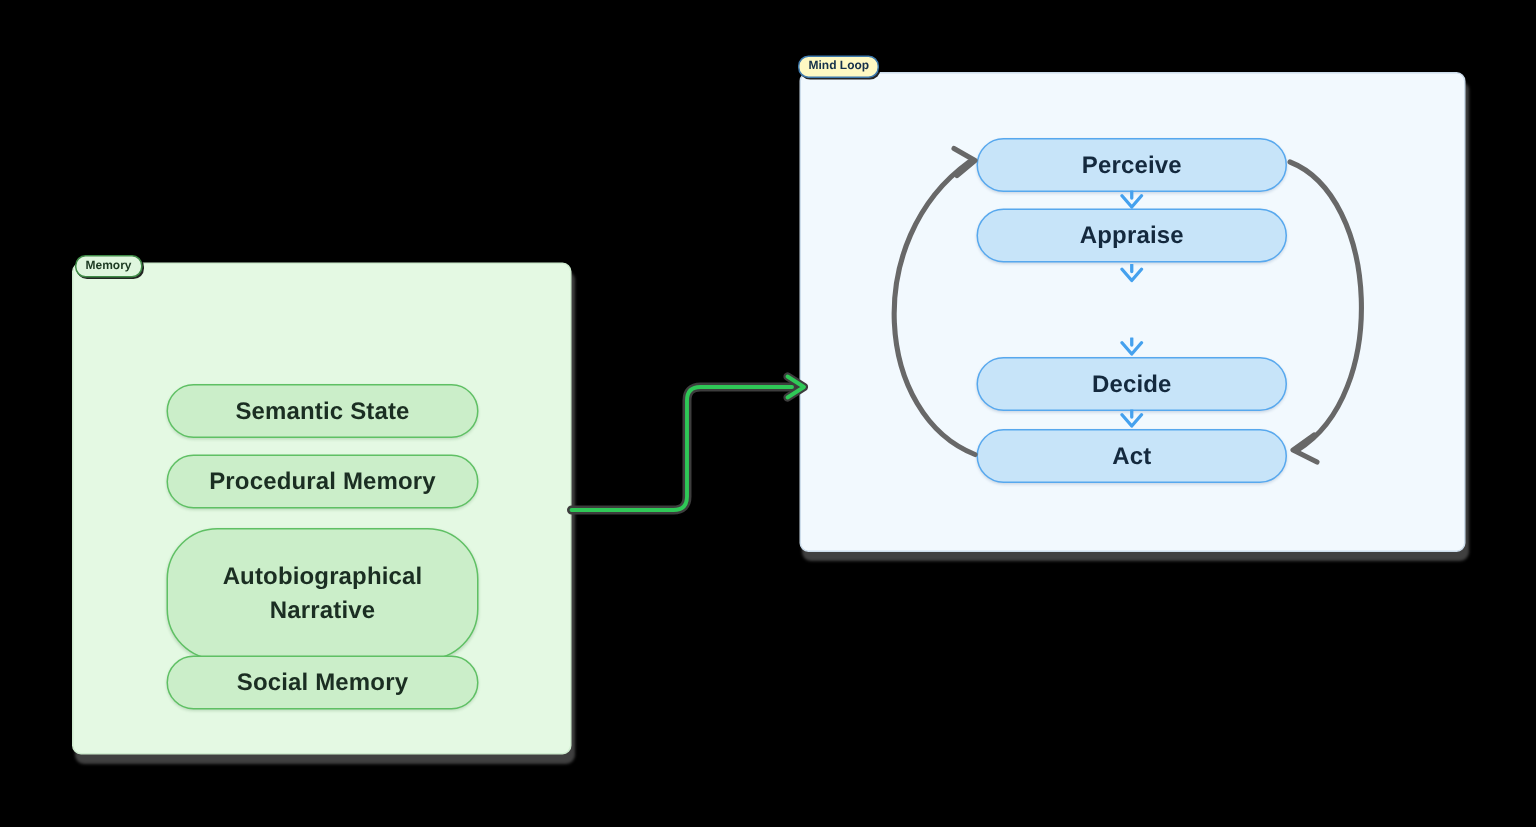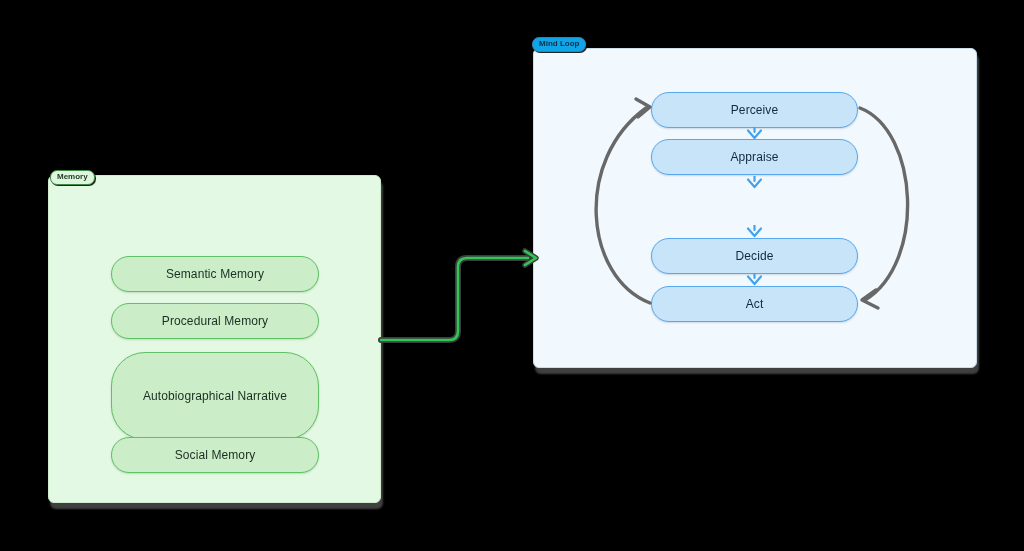--- a/index.html
+++ b/index.html
@@ -36,28 +36,28 @@
     box-shadow: 1px 1px 0 rgba(0,0,0,0.85);
   }
   .tag-memory {
     left: 1px; top: -6px;
     background: #dff6de; color: #1c3a22;
     border: 1px solid #3f8a47;
     text-align: center;
   }
   .tag-mind {
     left: -2px; top: -12px;
-    background: #0ea5e9; color: #14304a;
+    background: #fef9c3; color: #14304a;
     border: 1px solid #3f7bae;
   }
   .node {
     position: absolute;
     display: flex; align-items: center; justify-content: center;
     text-align: center;
-    font-weight: 400; font-size: 12px; line-height: 23px;
+    font-weight: 700; font-size: 16px; line-height: 23px;
     border-radius: 40px;
     border: 1.5px solid;
     letter-spacing: 0.1px;
   }
   .node-green {
     left: 62px; width: 208px; height: 36px;
     background: var(--memory-node-fill, #cbeec9);
     border-color: var(--memory-node-border, #5fc064);
     color: var(--memory-text, #1b2e22);
     box-shadow: 0 1px 2px rgba(20,90,30,0.18);
@@ -91,21 +91,21 @@
     pointer-events: none;
   }
 </style>
 </head>
 <body>
 
 <div class="canvas">
 
   <div class="frame frame-memory">
     <div class="tag tag-memory">Memory</div>
-    <div class="node node-green n-semantic">Semantic Memory</div>
+    <div class="node node-green n-semantic">Semantic State</div>
     <div class="node node-green n-procedural">Procedural Memory</div>
     <div class="node node-green n-autobio">Autobiographical Narrative</div>
     <div class="node node-green n-social">Social Memory</div>
   </div>
 
   <div class="frame frame-mind">
     <div class="tag tag-mind">Mind Loop</div>
     <div class="node node-blue n-perceive">Perceive</div>
     <div class="node node-blue n-appraise">Appraise</div>
     <div class="node node-blue n-decide">Decide</div>

